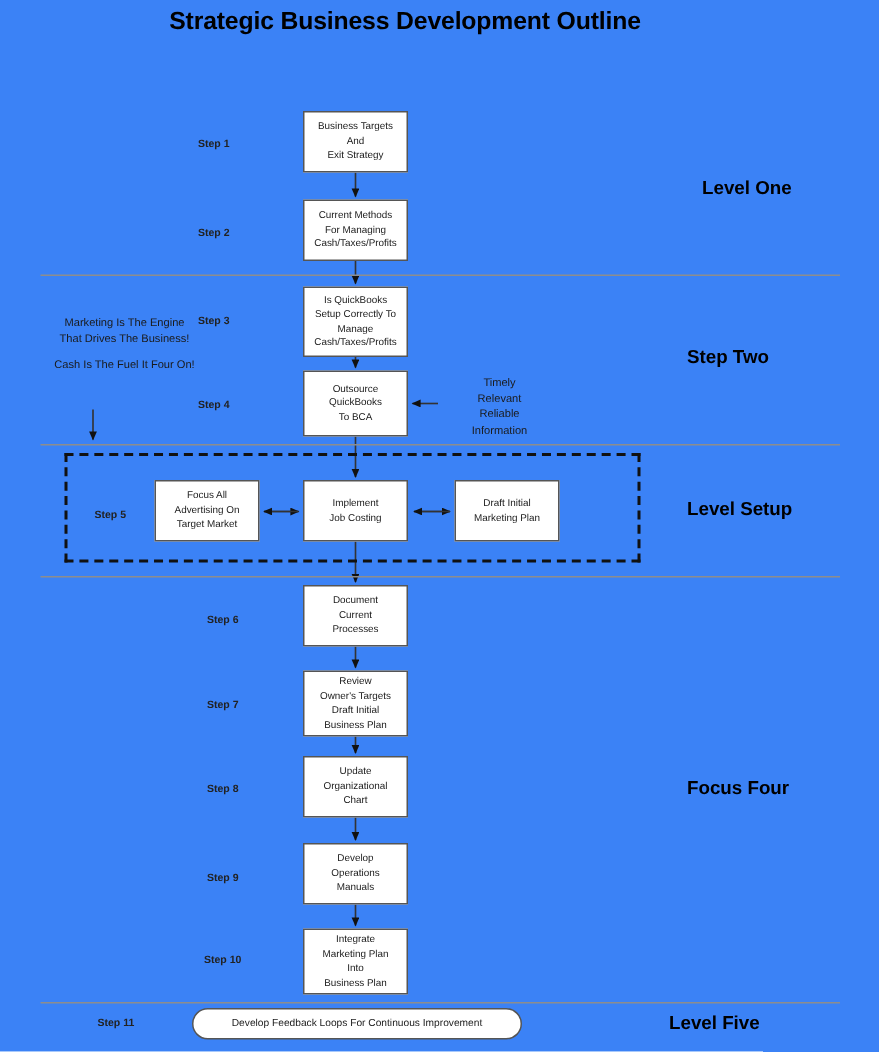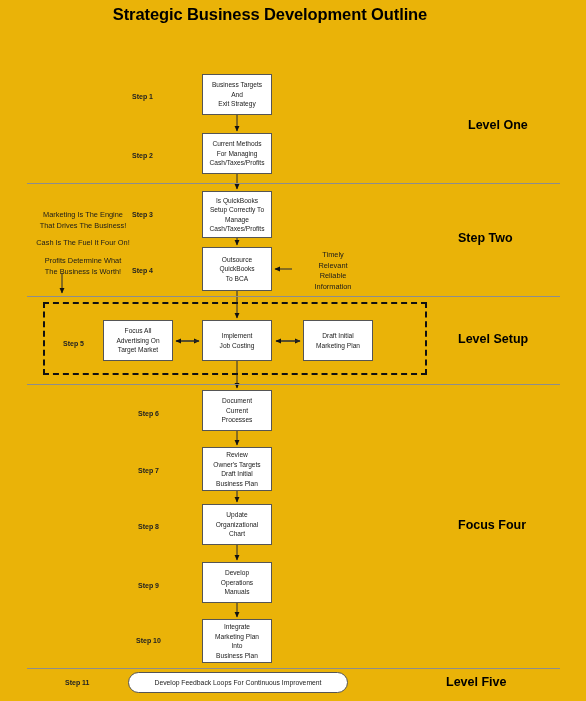--- a/index.html
+++ b/index.html
@@ -4,21 +4,21 @@
 <style>
   html, body {
     margin: 0;
     padding: 0;
     background: #ffffff;
   }
   #page {
     position: relative;
     width: 586px;
     height: 701px;
-    background: #eab308;
+    background: #3b82f6;
     overflow: hidden;
     font-family: "Liberation Sans", sans-serif;
     color: #000000;
   }
   #title {
     position: absolute;
     left: 0;
     top: 5px;
     width: 540px;
     text-align: center;
@@ -222,20 +222,18 @@
 Business Plan</span>
     </div>
 
   <div class="rounded-node" style="left:128px; top:672px; width:220px; height:21px">
     <span style="white-space: pre-line;">Develop Feedback Loops For Continuous Improvement</span>
   </div>
 
   <div class="note" style="left: 8px; top: 210px; width: 150px; white-space: pre-line;">Marketing Is The Engine
 That Drives The Business!</div>
   <div class="note" style="left: 8px; top: 238px; width: 150px; white-space: pre-line;">Cash Is The Fuel It Four On!</div>
-  <div class="note" style="left: 8px; top: 256px; width: 150px; white-space: pre-line;">Profits Determine What
-The Business Is Worth!</div>
   <div class="note" style="left: 293px; top: 250px; width: 80px; white-space: pre-line;">Timely
 Relevant
 Reliable
 Information</div>
 
 </div>
 
 </body></html>

